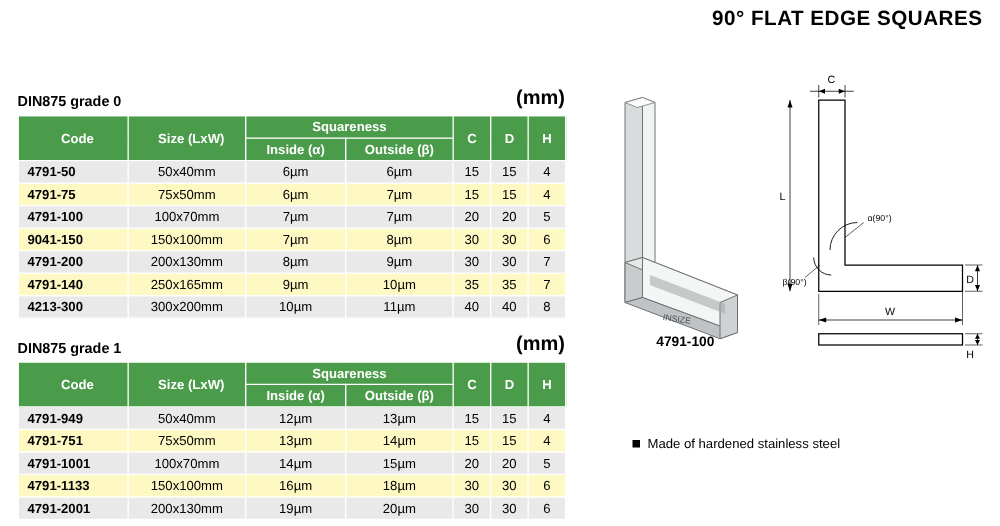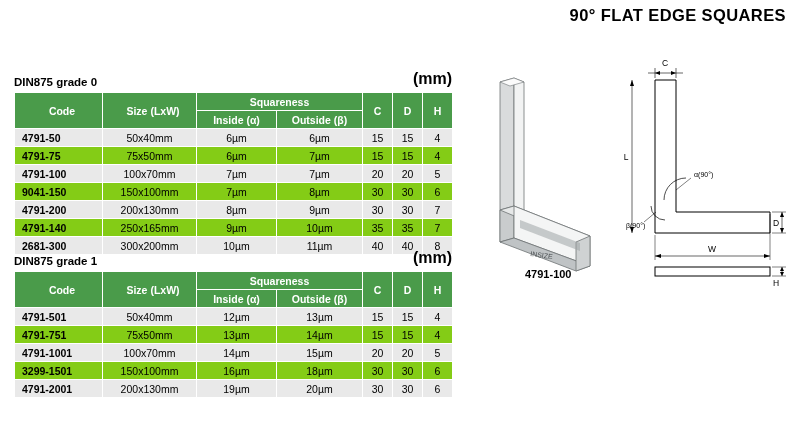--- a/index.html
+++ b/index.html
@@ -30,21 +30,21 @@
     letter-spacing: 0.4px;
     color: #000;
     text-align: right;
   }
   
   .table-block {
     position: absolute;
     left: 14px;
   }
   #block-0 { top: 70px; }
-  #block-1 { top: 249px; }
+  #block-1 { top: 267px; }
 
   .table-caption-row {
     display: flex;
     justify-content: space-between;
     align-items: flex-end;
     width: 438px;
     margin-bottom: 4px;
   }
   .table-caption {
     font-size: 11.5px;
@@ -75,21 +75,21 @@
   table.spec thead th.left-pad {
     text-align: center;
     padding-left: 7px;
   }
   table.spec tbody td {
     background: #e9e9e9;
     color: #000;
     border: 1px solid #ffffff;
   }
   table.spec tbody tr.alt td {
-    background: #84cc16;
+    background: #fef9c3;
   }
   table.spec tbody td.code {
     text-align: left;
     padding-left: 7px;
     font-weight: bold;
   }
   
   col.c-code { width: 88px; }
   col.c-size { width: 94px; }
   col.c-in   { width: 80px; }
@@ -214,21 +214,21 @@
         <tr class="alt">
           <td class="code">4791-140</td>
           <td>250x165mm</td>
           <td>9µm</td>
           <td>10µm</td>
           <td>35</td>
           <td>35</td>
           <td>7</td>
         </tr>
         <tr>
-          <td class="code">2681-300</td>
+          <td class="code">4213-300</td>
           <td>300x200mm</td>
           <td>10µm</td>
           <td>11µm</td>
           <td>40</td>
           <td>40</td>
           <td>8</td>
         </tr>
       </tbody>
     </table>
   </div>
@@ -257,21 +257,21 @@
           <th rowspan="2">D</th>
           <th rowspan="2">H</th>
         </tr>
         <tr>
           <th>Inside (α)</th>
           <th>Outside (β)</th>
         </tr>
       </thead>
       <tbody>
         <tr>
-          <td class="code">4791-501</td>
+          <td class="code">4791-949</td>
           <td>50x40mm</td>
           <td>12µm</td>
           <td>13µm</td>
           <td>15</td>
           <td>15</td>
           <td>4</td>
         </tr>
         <tr class="alt">
           <td class="code">4791-751</td>
           <td>75x50mm</td>
@@ -284,21 +284,21 @@
         <tr>
           <td class="code">4791-1001</td>
           <td>100x70mm</td>
           <td>14µm</td>
           <td>15µm</td>
           <td>20</td>
           <td>20</td>
           <td>5</td>
         </tr>
         <tr class="alt">
-          <td class="code">3299-1501</td>
+          <td class="code">4791-1133</td>
           <td>150x100mm</td>
           <td>16µm</td>
           <td>18µm</td>
           <td>30</td>
           <td>30</td>
           <td>6</td>
         </tr>
         <tr>
           <td class="code">4791-2001</td>
           <td>200x130mm</td>
@@ -377,14 +377,17 @@
       <text x="232" y="192" font-family="Liberation Sans, sans-serif" font-size="8.5" fill="#000" text-anchor="middle">W</text>
       <text x="296" y="166" font-family="Liberation Sans, sans-serif" font-size="8.5" fill="#000" text-anchor="middle">D</text>
       <text x="296" y="226" font-family="Liberation Sans, sans-serif" font-size="8.5" fill="#000" text-anchor="middle">H</text>
       <text x="214" y="117" font-family="Liberation Sans, sans-serif" font-size="7" fill="#000">α(90°)</text>
       <text x="146" y="168" font-family="Liberation Sans, sans-serif" font-size="7" fill="#000">β(90°)</text>
     </svg>
   </div>
 
   <div class="part-label">4791-100</div>
 
+  <div class="bullet-note">
+    <span class="sq"></span><span class="txt">Made of hardened stainless steel</span>
+  </div>
 
 </div>
 
 </body></html>

